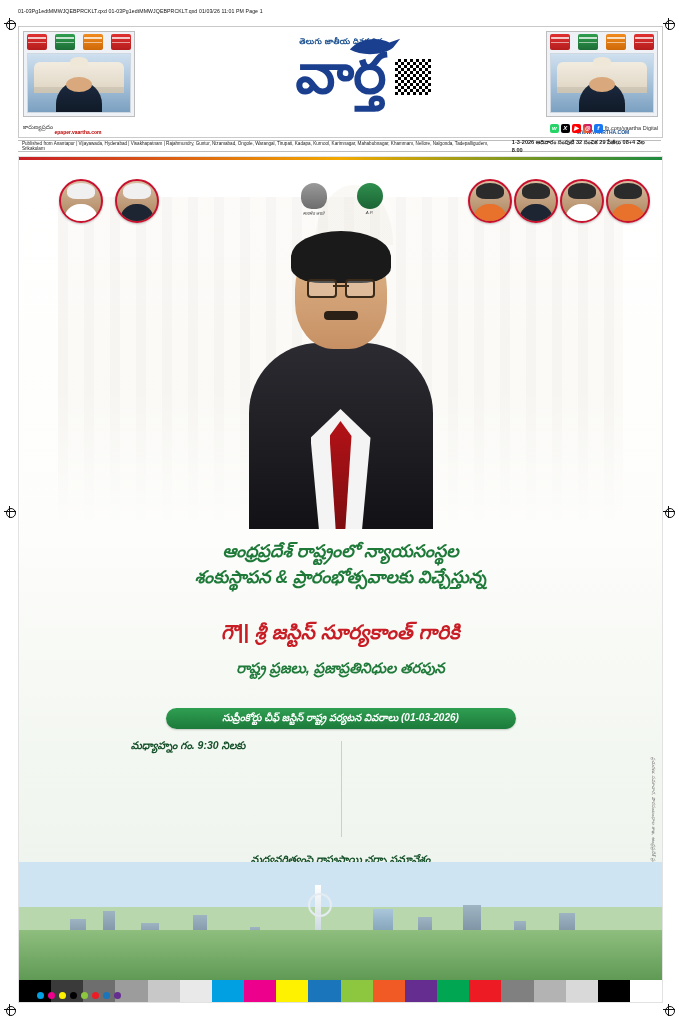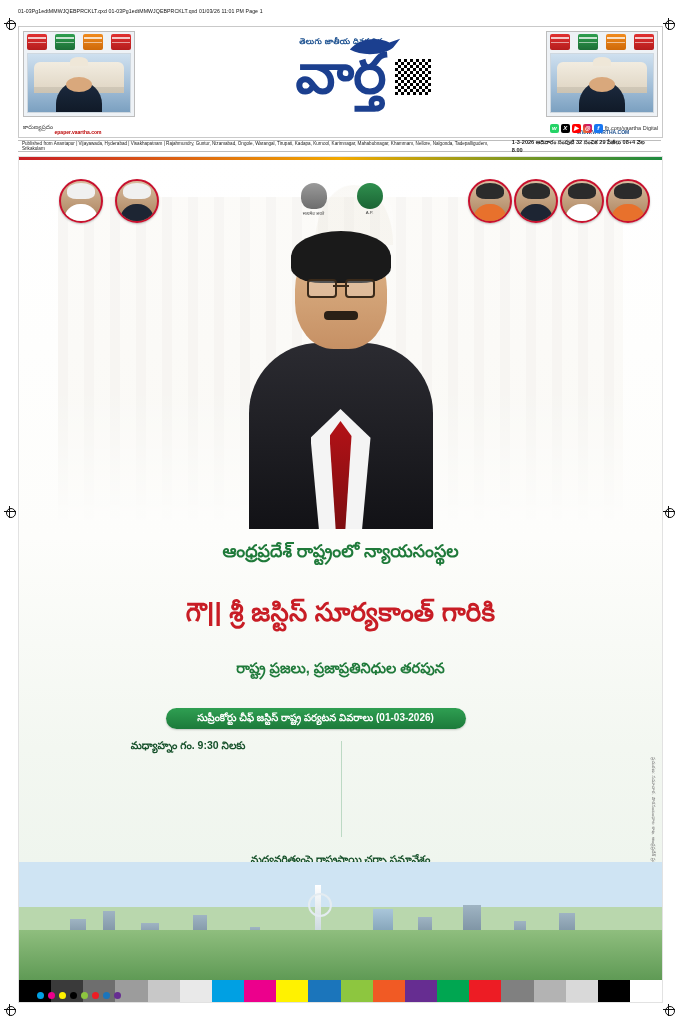--- a/index.html
+++ b/index.html
@@ -136,21 +136,21 @@
     border-top:1px solid #bdbdbd;border-bottom:1px solid #bdbdbd;
     display:flex;align-items:center;justify-content:space-between;
     padding:0 4px;box-sizing:border-box;
     font-size:4.6px;color:#222;
   }
   .editionbar .right{font-size:5.6px;font-weight:bold;}
   
   .poster{
     position:absolute;left:18px;top:156px;width:643px;height:845px;
     background:linear-gradient(#ffffff 0%, #fdfdfb 45%, #f3f7f1 70%, #eaf3ea 100%);
-    border:1px solid #e2e2e2;overflow:hidden;
+    border:1px solid #e2e2e2;overflow:hidden;font-style:italic;
   }
   .poster-top-rule{
     position:absolute;left:0;right:0;top:0;height:3px;
     background:linear-gradient(90deg,#c81d25,#f2a900,#1d8a3f);
   }
   
   .bg-building{
     position:absolute;left:6%;right:6%;top:40px;height:330px;
     opacity:.18;
     background:
@@ -229,24 +229,24 @@
     background:linear-gradient(#b31217,#7d0d10);
     clip-path:polygon(50% 0,100% 14%,72% 100%,28% 100%,0 14%);
   }
   
   .pt{
     position:absolute;left:0;right:0;text-align:center;
     font-family:"Liberation Sans", sans-serif;
   }
   .l1{top:382px;font-size:17.5px;line-height:25px;color:#1f7a3a;font-weight:bold;}
   .l2{top:432px;font-size:14.5px;line-height:21px;color:#1f7a3a;font-weight:bold;}
-  .l3{top:440px;font-size:26px;line-height:30px;color:#c81d25;font-weight:bold;letter-spacing:.2px;}
+  .l3{top:460px;font-size:20px;line-height:30px;color:#c81d25;font-weight:bold;letter-spacing:.2px;}
   .l4{top:500px;font-size:14.5px;line-height:22px;color:#1f7a3a;font-weight:bold;}
   .ribbon{
-    position:absolute;left:50%;margin-left:-175px;top:551px;width:300px;height:21px;
+    position:absolute;left:50%;margin-left:-175px;top:551px;width:350px;height:21px;
     background:linear-gradient(#2f9f52,#1c7a3a);
     border-radius:11px;
     display:flex;align-items:center;justify-content:center;
     color:#fff;font-size:10px;font-weight:bold;
     box-shadow:0 1px 2px rgba(0,0,0,.2);
   }
   .schedule{
     position:absolute;left:34px;right:34px;top:582px;height:108px;
     display:flex;justify-content:space-between;
   }
@@ -464,20 +464,21 @@
       <div class="hair"></div>
       <div class="glasses">
           <i class="l"></i>
           <i class="r"></i>
           <b></b>
         </div>
       <div class="mous"></div>
     </div>
 
     <div class="pt l1">ఆంధ్రప్రదేశ్ రాష్ట్రంలో న్యాయసంస్థల</div>
+    <div class="pt l1" style="top:408px">శంకుస్థాపన &amp; ప్రారంభోత్సవాలకు విచ్చేస్తున్న</div>
     <div class="pt l3">గౌ|| శ్రీ జస్టిస్ సూర్యకాంత్ గారికి</div>
     <div class="pt l4">రాష్ట్ర ప్రజలు, ప్రజాప్రతినిధుల తరపున</div>
 
     <div class="ribbon">సుప్రీంకోర్టు చీఫ్ జస్టిస్ రాష్ట్ర పర్యటన వివరాలు (01-03-2026)</div>
 
     <div class="schedule">
       <div class="sch-col">
         <div class="sch-h">మధ్యాహ్నం గం. 9:30 నిలకు</div>
       </div>
     </div>

